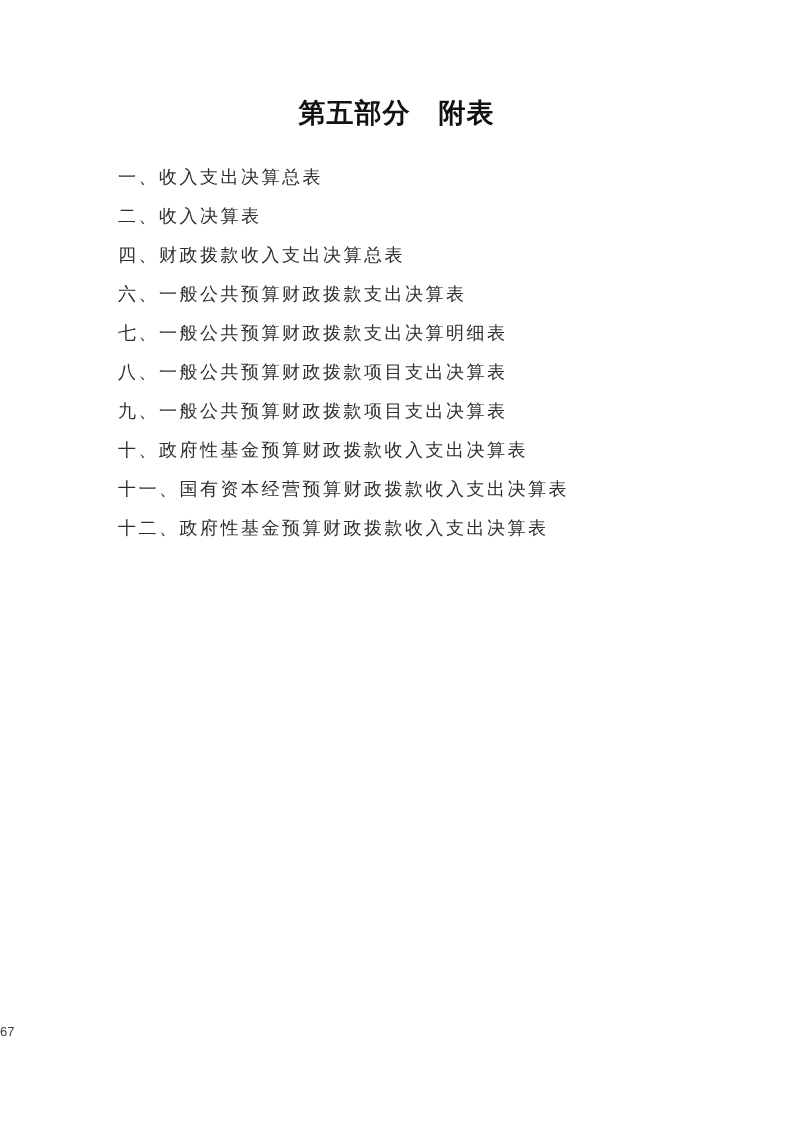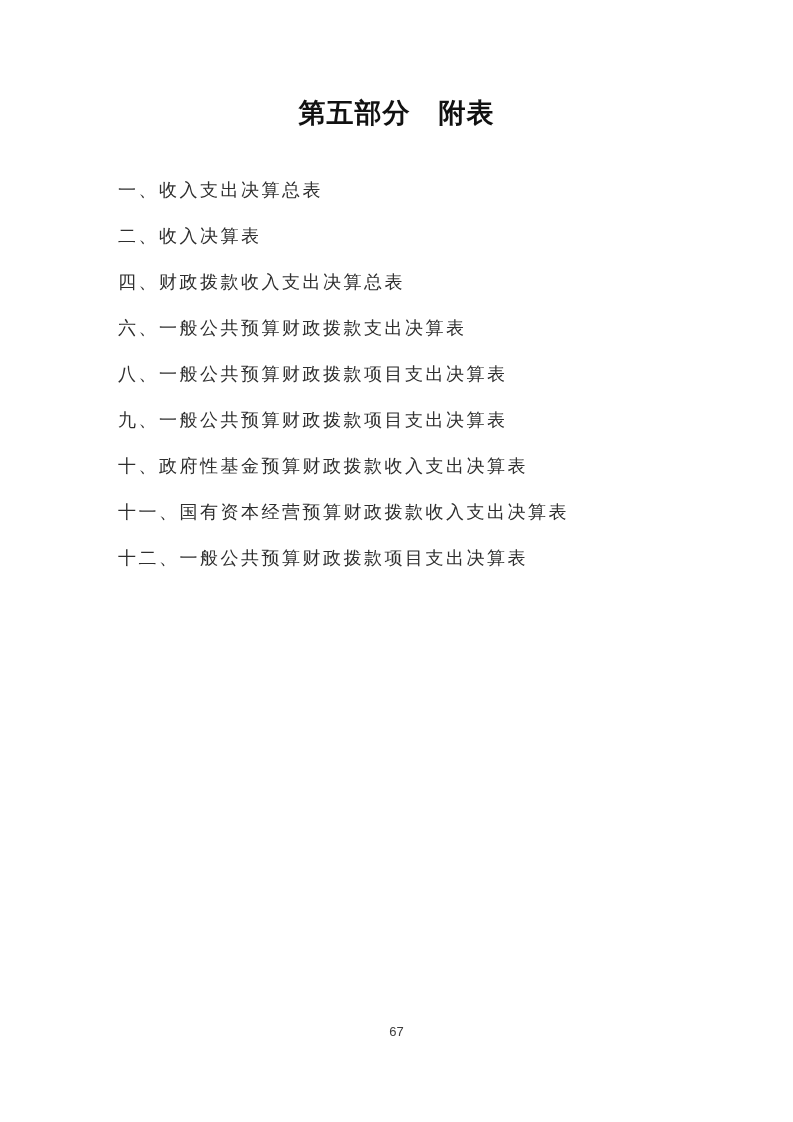--- a/index.html
+++ b/index.html
@@ -27,59 +27,59 @@
     font-weight: bold;
     font-size: 27px;
     line-height: 30px;
     letter-spacing: 1px;
     color: #111111;
     white-space: pre;
   }
   .toc {
     position: absolute;
     left: 118px;
-    top: 181px;
+    top: 168px;
     display: flex;
     flex-direction: column;
-    gap: 27px;
+    gap: 20px;
   }
   .toc-item {
     font-family: "Liberation Serif", serif;
     font-size: 18px;
     line-height: 19px;
     letter-spacing: 2.5px;
     color: #2e2e2e;
     white-space: pre;
   }
   .page-number {
     position: absolute;
     top: 1024px;
     left: 0;
     width: 100%;
-    text-align: center;
     font-family: "Liberation Sans", sans-serif;
     font-size: 13px;
     line-height: 15px;
     color: #3d3d3d;
   }
 </style>
 </head>
 <body>
 
 <div class="page">
 
   <h1 class="doc-title">第五部分　附表</h1>
 
   <div class="toc">
     <div class="toc-item">一、收入支出决算总表</div>
     <div class="toc-item">二、收入决算表</div>
     <div class="toc-item">四、财政拨款收入支出决算总表</div>
     <div class="toc-item">六、一般公共预算财政拨款支出决算表</div>
+    <div class="toc-item">七、一般公共预算财政拨款支出决算明细表</div>
     <div class="toc-item">八、一般公共预算财政拨款项目支出决算表</div>
     <div class="toc-item">九、一般公共预算财政拨款项目支出决算表</div>
     <div class="toc-item">十、政府性基金预算财政拨款收入支出决算表</div>
     <div class="toc-item">十一、国有资本经营预算财政拨款收入支出决算表</div>
-    <div class="toc-item">十二、一般公共预算财政拨款项目支出决算表</div>
+    <div class="toc-item">十二、政府性基金预算财政拨款收入支出决算表</div>
   </div>
 
   <div class="page-number">67</div>
 
 </div>
 
 </body></html>

